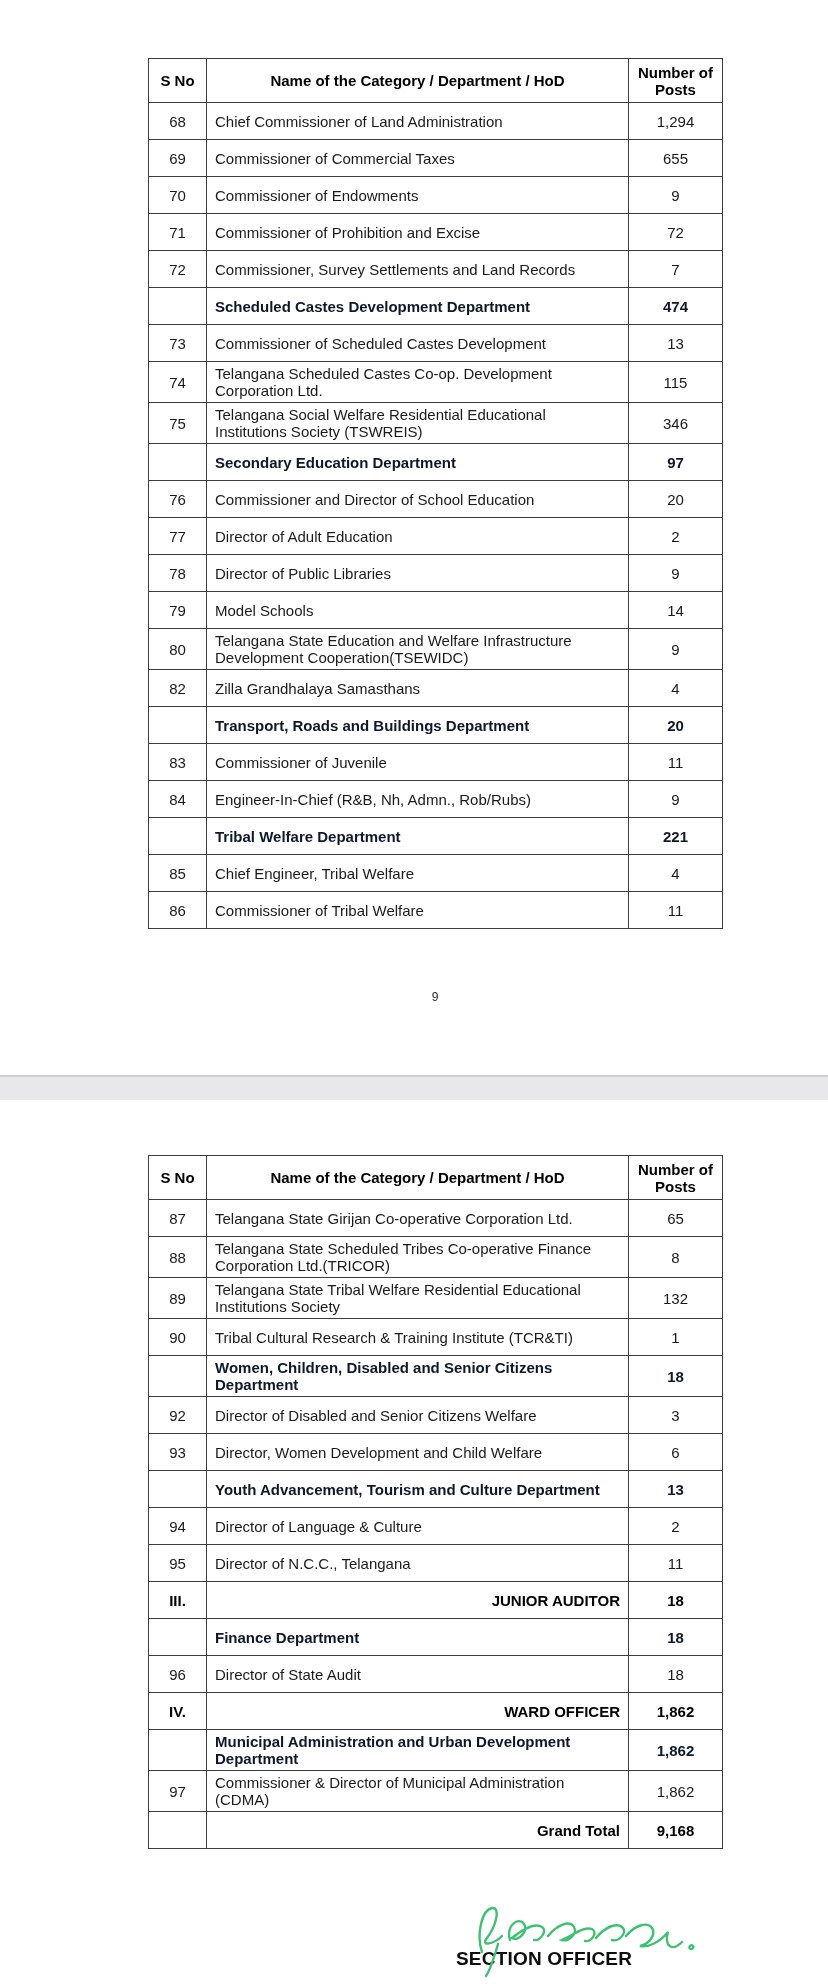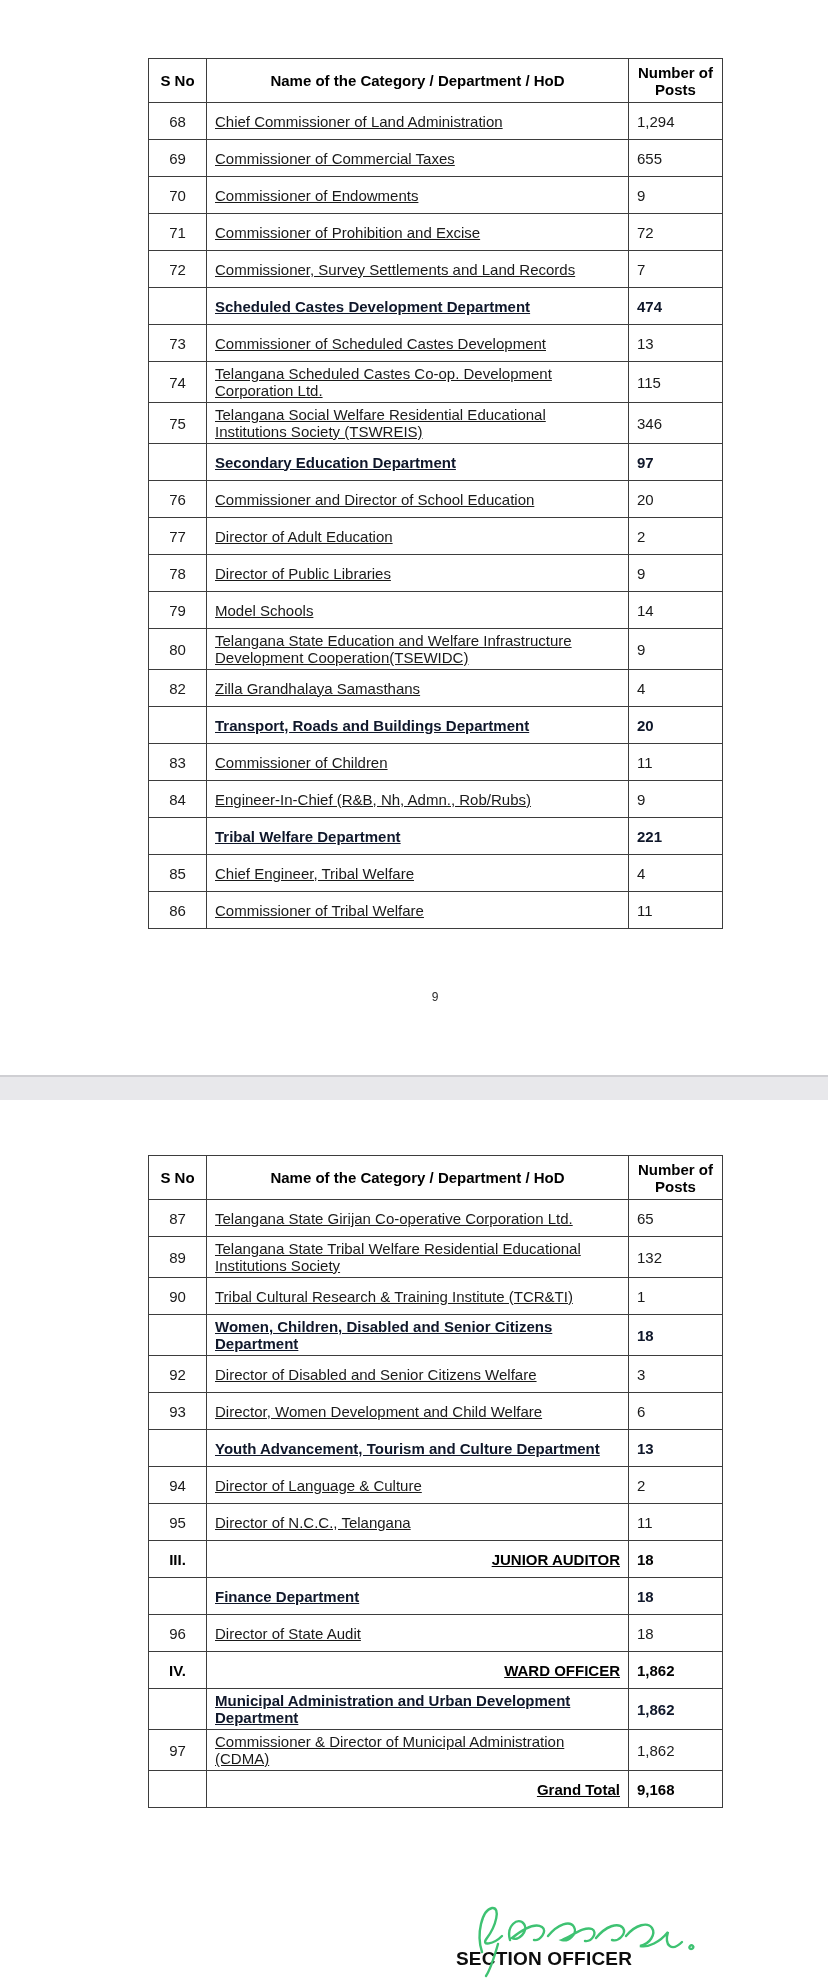--- a/index.html
+++ b/index.html
@@ -48,22 +48,22 @@
     background:#fff;
   }
   .posts-table th{
     font-weight:bold;text-align:center;height:44px;color:#000;
   }
   .col-sno{width:58px;}
   .col-name{width:422px;}
   .col-posts{width:94px;}
   .posts-table tr{height:37px;}
   .td-sno{text-align:center;}
-  .td-name{text-align:left;text-decoration:underline;}
-  .td-posts{text-align:left;}
+  .td-name{text-align:left;}
+  .td-posts{text-align:center;}
   .row-dept .td-name,.row-dept .td-posts{font-weight:bold;color:#0f172a;}
   .row-section .td-sno,.row-section .td-name,.row-section .td-posts{font-weight:bold;color:#000;}
   .row-section .td-name{text-align:right;}
   .row-total .td-name,.row-total .td-posts{font-weight:bold;color:#000;}
   .row-total .td-name{text-align:right;}
 
   
   #folio{
     position:absolute;left:148px;top:990px;width:574px;
     text-align:center;font-size:12px;color:#2b2b2b;
@@ -180,21 +180,21 @@
           <td class="td-name">Zilla Grandhalaya Samasthans</td>
           <td class="td-posts">4</td>
         </tr>
         <tr class="row-dept">
           <td class="td-sno"></td>
           <td class="td-name">Transport, Roads and Buildings Department</td>
           <td class="td-posts">20</td>
         </tr>
         <tr class="row-item">
           <td class="td-sno">83</td>
-          <td class="td-name">Commissioner of Children</td>
+          <td class="td-name">Commissioner of Juvenile</td>
           <td class="td-posts">11</td>
         </tr>
         <tr class="row-item">
           <td class="td-sno">84</td>
           <td class="td-name">Engineer-In-Chief (R&amp;B, Nh, Admn., Rob/Rubs)</td>
           <td class="td-posts">9</td>
         </tr>
         <tr class="row-dept">
           <td class="td-sno"></td>
           <td class="td-name">Tribal Welfare Department</td>
@@ -225,20 +225,25 @@
         <th class="col-sno">S No</th>
         <th class="col-name">Name of the Category / Department / HoD</th>
         <th class="col-posts">Number of Posts</th>
       </tr>
     </thead>
     <tbody>
         <tr class="row-item">
           <td class="td-sno">87</td>
           <td class="td-name">Telangana State Girijan Co-operative Corporation Ltd.</td>
           <td class="td-posts">65</td>
+        </tr>
+        <tr class="row-item">
+          <td class="td-sno">88</td>
+          <td class="td-name">Telangana State Scheduled Tribes Co-operative Finance Corporation Ltd.(TRICOR)</td>
+          <td class="td-posts">8</td>
         </tr>
         <tr class="row-item">
           <td class="td-sno">89</td>
           <td class="td-name">Telangana State Tribal Welfare Residential Educational Institutions Society</td>
           <td class="td-posts">132</td>
         </tr>
         <tr class="row-item">
           <td class="td-sno">90</td>
           <td class="td-name">Tribal Cultural Research &amp; Training Institute (TCR&amp;TI)</td>
           <td class="td-posts">1</td>

